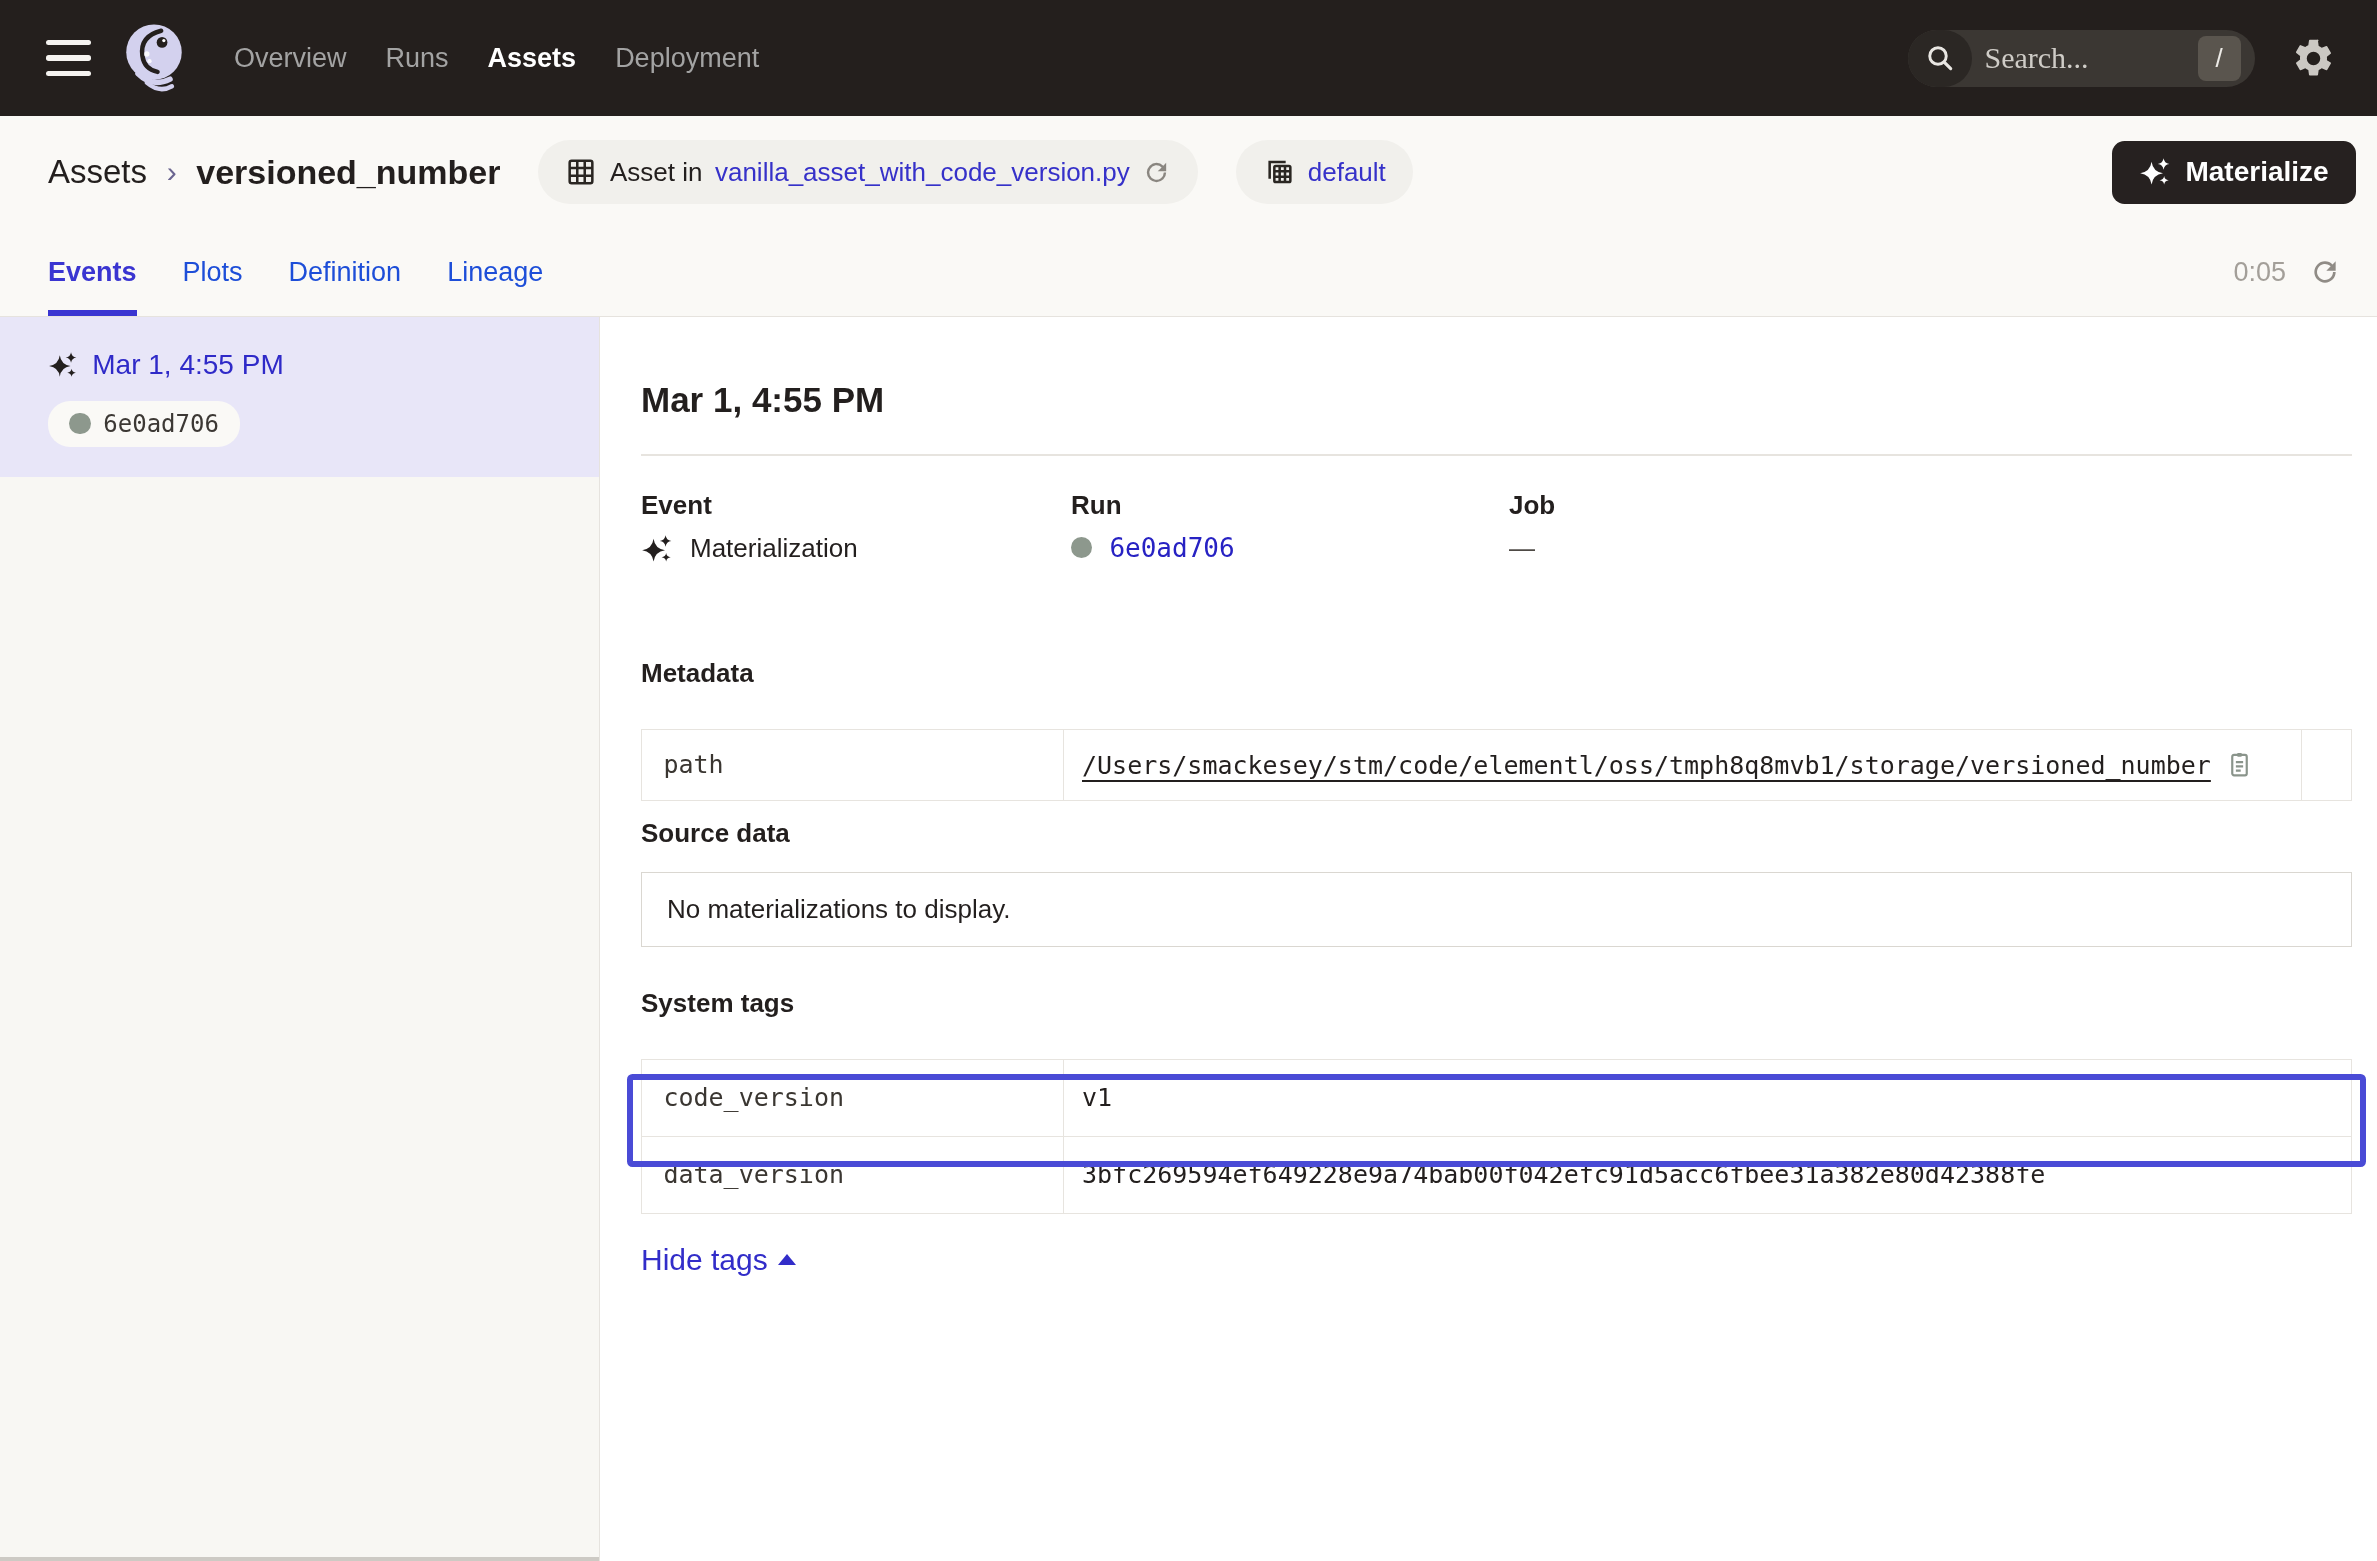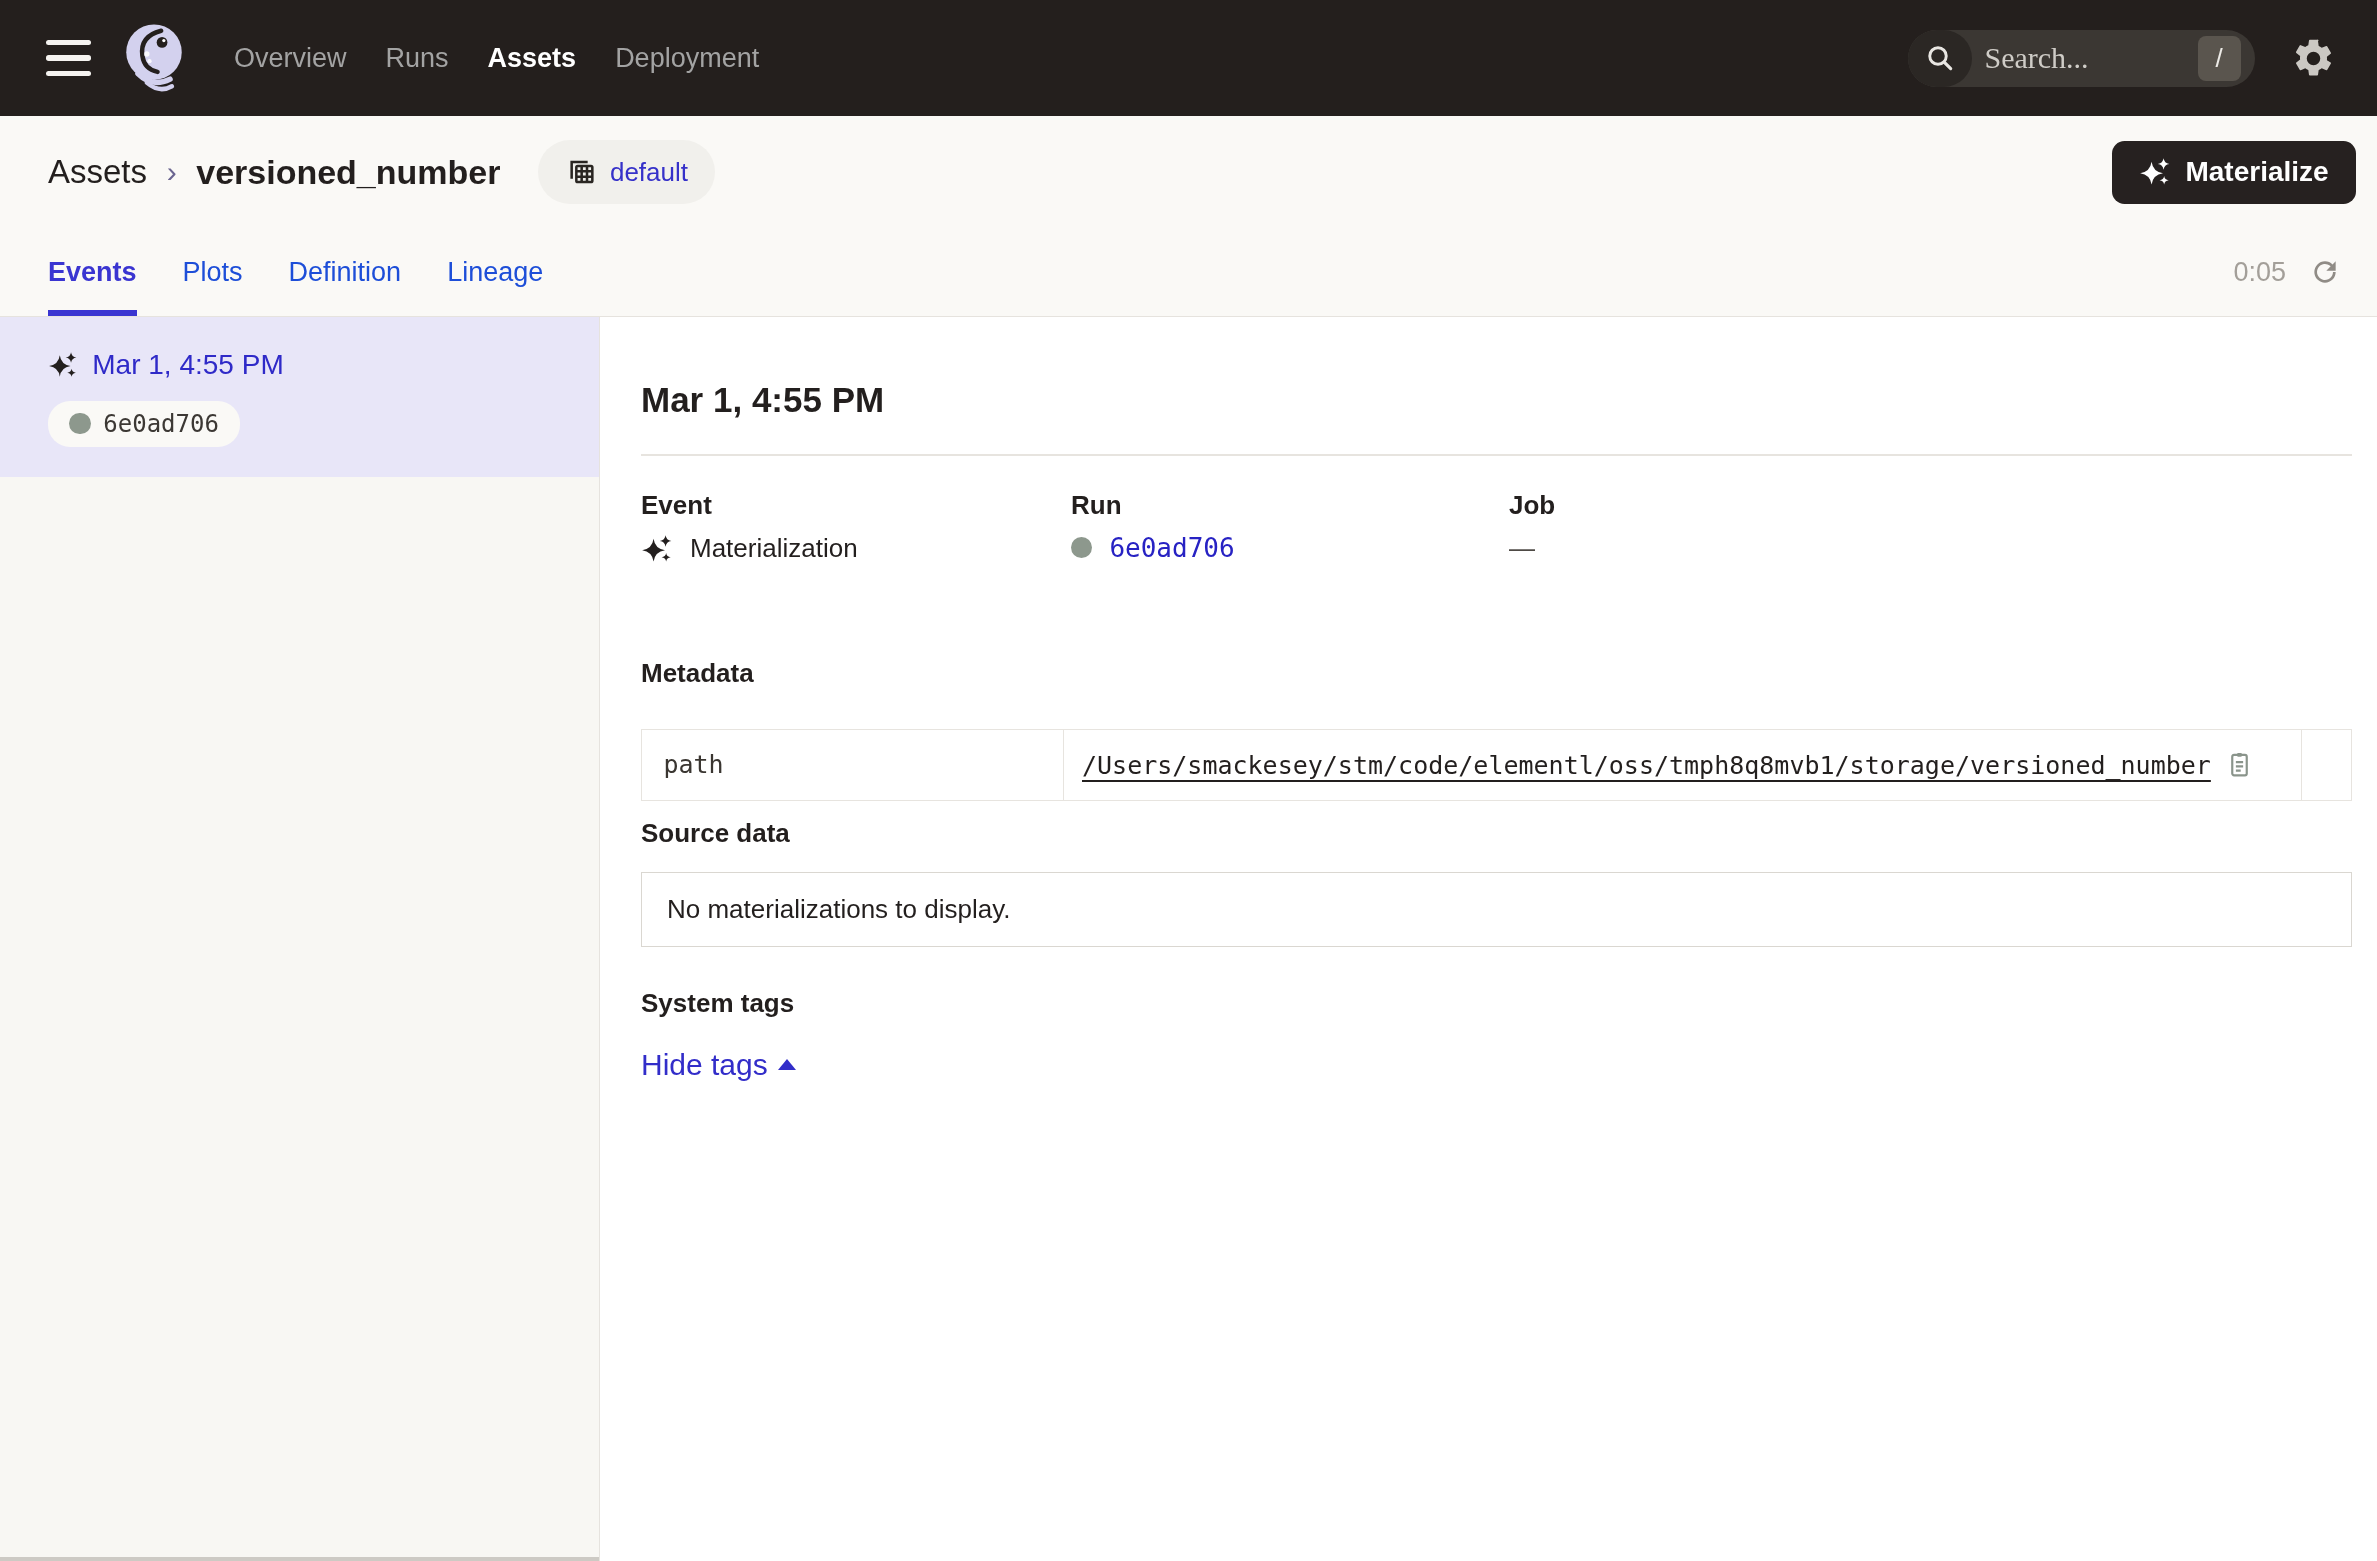--- a/index.html
+++ b/index.html
@@ -184,20 +184,31 @@
     </div>
   </div>
 </div>
 
 <div class="header">
   <div class="crumb-row">
     <span class="crumb-root">Assets</span>
     <span class="crumb-sep">›</span>
     <span class="crumb-current">versioned_number</span>
 
+    <div class="pill">
+      <svg viewBox="0 0 24 24" fill="none" stroke="currentColor" stroke-width="1.9">
+        <rect x="3.5" y="3.5" width="17" height="17" rx="1.5"></rect>
+        <path d="M3.5 9h17M3.5 14.8h17M9.2 3.5v17M14.8 3.5v17"></path>
+      </svg>
+      <span>Asset in</span>
+      <span class="link">vanilla_asset_with_code_version.py</span>
+      <svg class="refresh" viewBox="0 0 24 24" fill="currentColor">
+        <path d="M17.65 6.35A7.96 7.96 0 0 0 12 4a8 8 0 1 0 8 8h-2a6 6 0 1 1-1.76-4.24L13 11h7V4l-2.35 2.35z"></path>
+      </svg>
+    </div>
 
     <div class="pill">
       <svg viewBox="0 0 24 24" fill="none" stroke="currentColor" stroke-width="1.9">
         <path d="M5 17V4.5h12"></path>
         <rect x="8.5" y="7.5" width="12" height="12" rx="1"></rect>
         <path d="M8.5 11.5h12M8.5 15.5h12M12.5 7.5v12M16.5 7.5v12"></path>
       </svg>
       <span class="link">default</span>
     </div>
 
@@ -297,20 +308,35 @@
       </table>
 
     
     <div class="section-heading source-heading">Source data</div>
     <div class="source-box">
       <span>No materializations to display.</span>
     </div>
 
     
     <div class="section-heading systags-heading">System tags</div>
+    <div class="systags-wrap">
+      <table class="kv">
+        <tbody>
+            <tr class="kv-row-tall">
+          <td class="kv-key mono">code_version</td>
+          <td class="kv-val"><span class="mono">v1</span></td>
+        </tr>
+        <tr class="kv-row-tall">
+          <td class="kv-key mono">data_version</td>
+          <td class="kv-val"><span class="mono">3bfc269594ef649228e9a74bab00f042efc91d5acc6fbee31a382e80d42388fe</span></td>
+        </tr>
+      </tbody>
+        </table>
+      <div class="highlight-ring"></div>
+    </div>
 
     <div class="hide-tags">
       <span>Hide tags</span>
       <span class="caret-up"></span>
     </div>
   </div>
 </div>
 
 
 </body></html>

